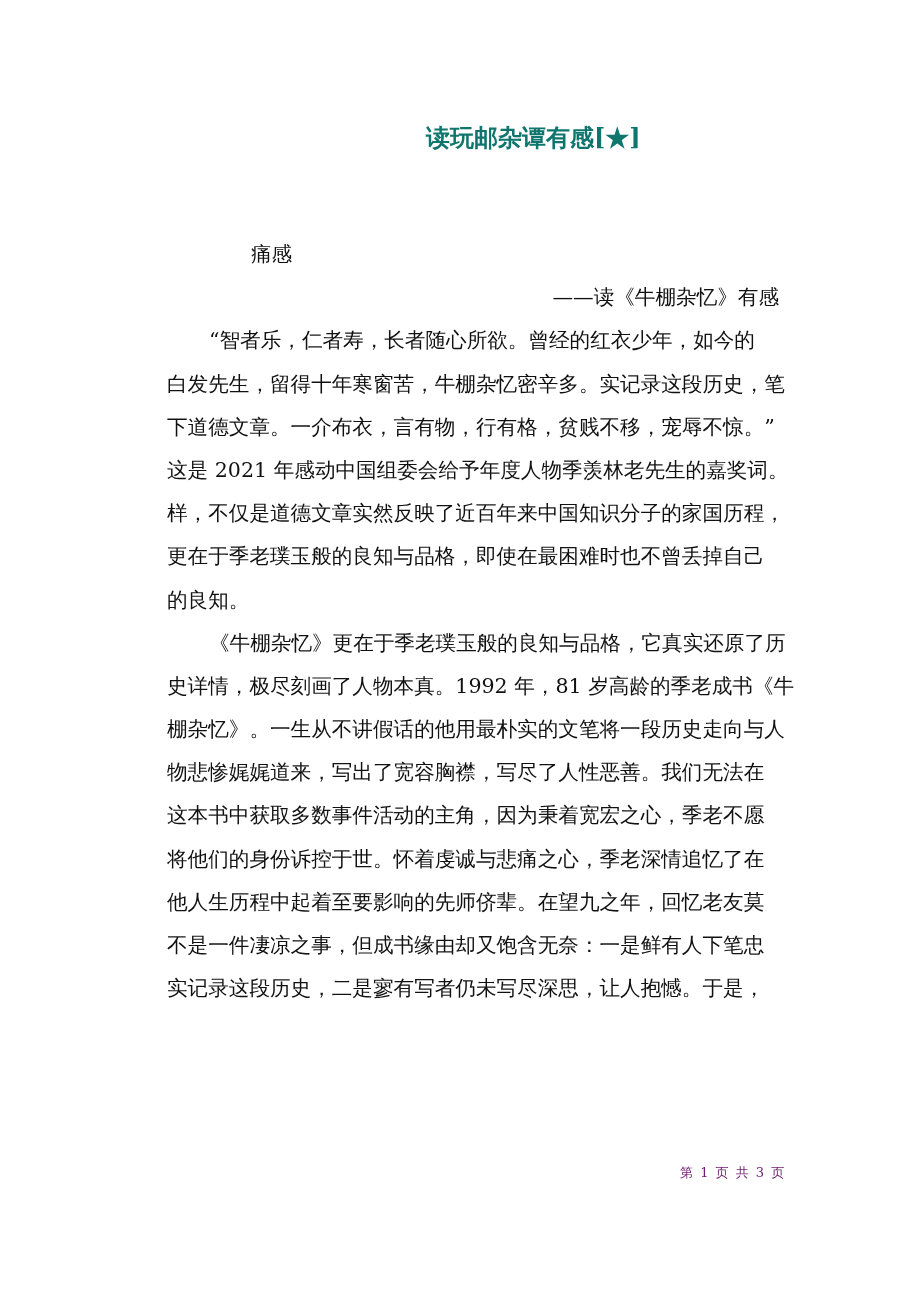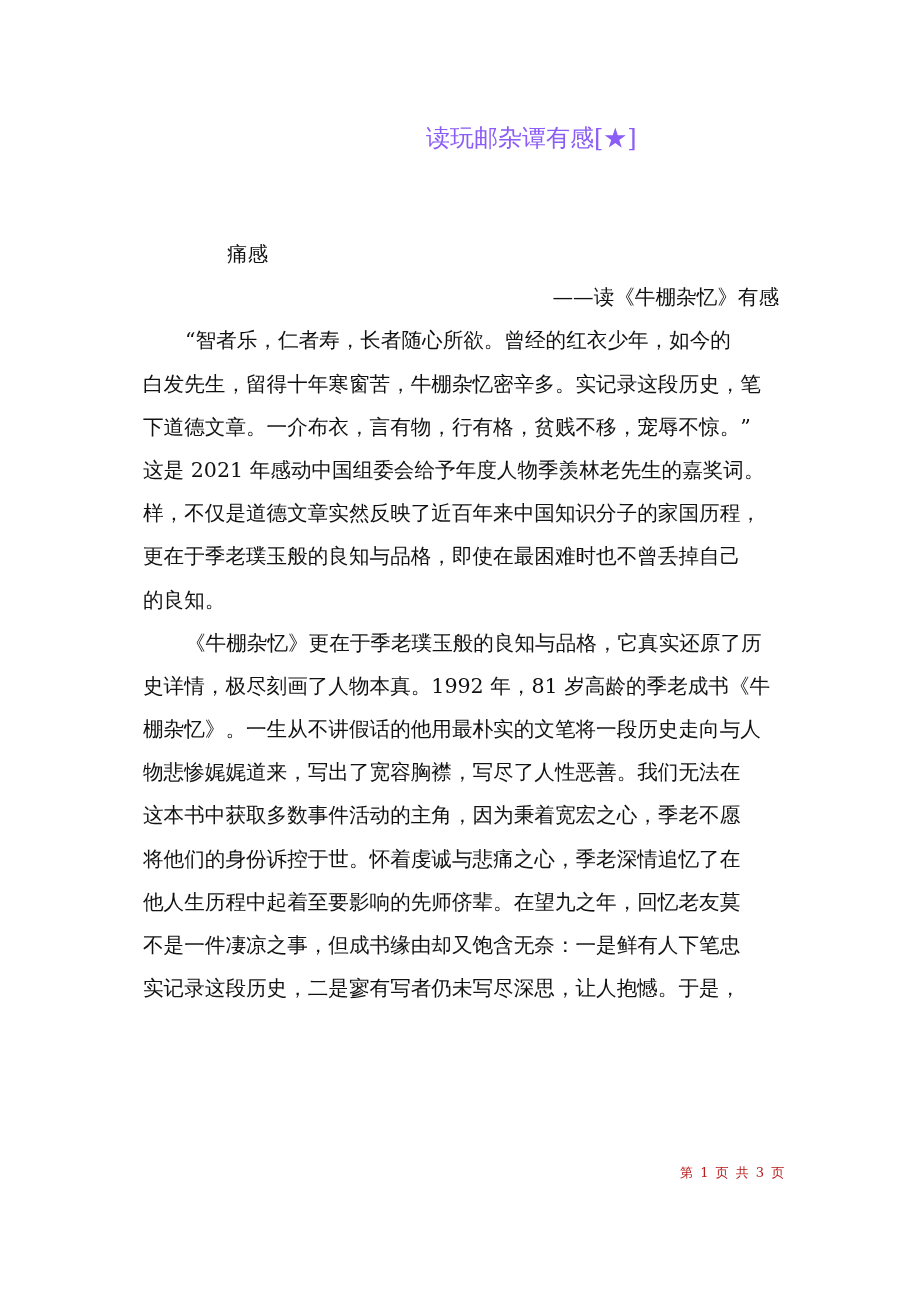--- a/index.html
+++ b/index.html
@@ -17,47 +17,49 @@
   }
   .title {
     position: absolute;
     top: 120px;
     left: 0;
     width: 920px;
     padding-left: 426px;
     box-sizing: border-box;
     font-size: 24px;
     line-height: 36px;
-    color: #8b5cf6;
+    color: #0f766e;
     white-space: nowrap;
     letter-spacing: 0px;
+    font-weight: bold;
   }
   .body-text {
     position: absolute;
     left: 143px;
     top: 233px;
     width: 636px;
     font-size: 20.6px;
     line-height: 43.2px;
     white-space: nowrap;
   }
   .line {
     display: block;
     height: 43.2px;
+    margin-left: 24px;
   }
   .indent-sub { padding-left: 84px; }
   .indent-sub2 { padding-left: 41px; text-align: right; }
   .indent-para { padding-left: 42px; }
   .footer {
     position: absolute;
     top: 1164px;
     left: 680px;
     font-size: 13px;
     line-height: 18px;
-    color: #b91c1c;
+    color: #701a75;
     white-space: nowrap;
     word-spacing: 3px;
   }
 </style>
 </head>
 <body>
 
 <div>
   <div class="title">读玩邮杂谭有感[★]</div>
 

